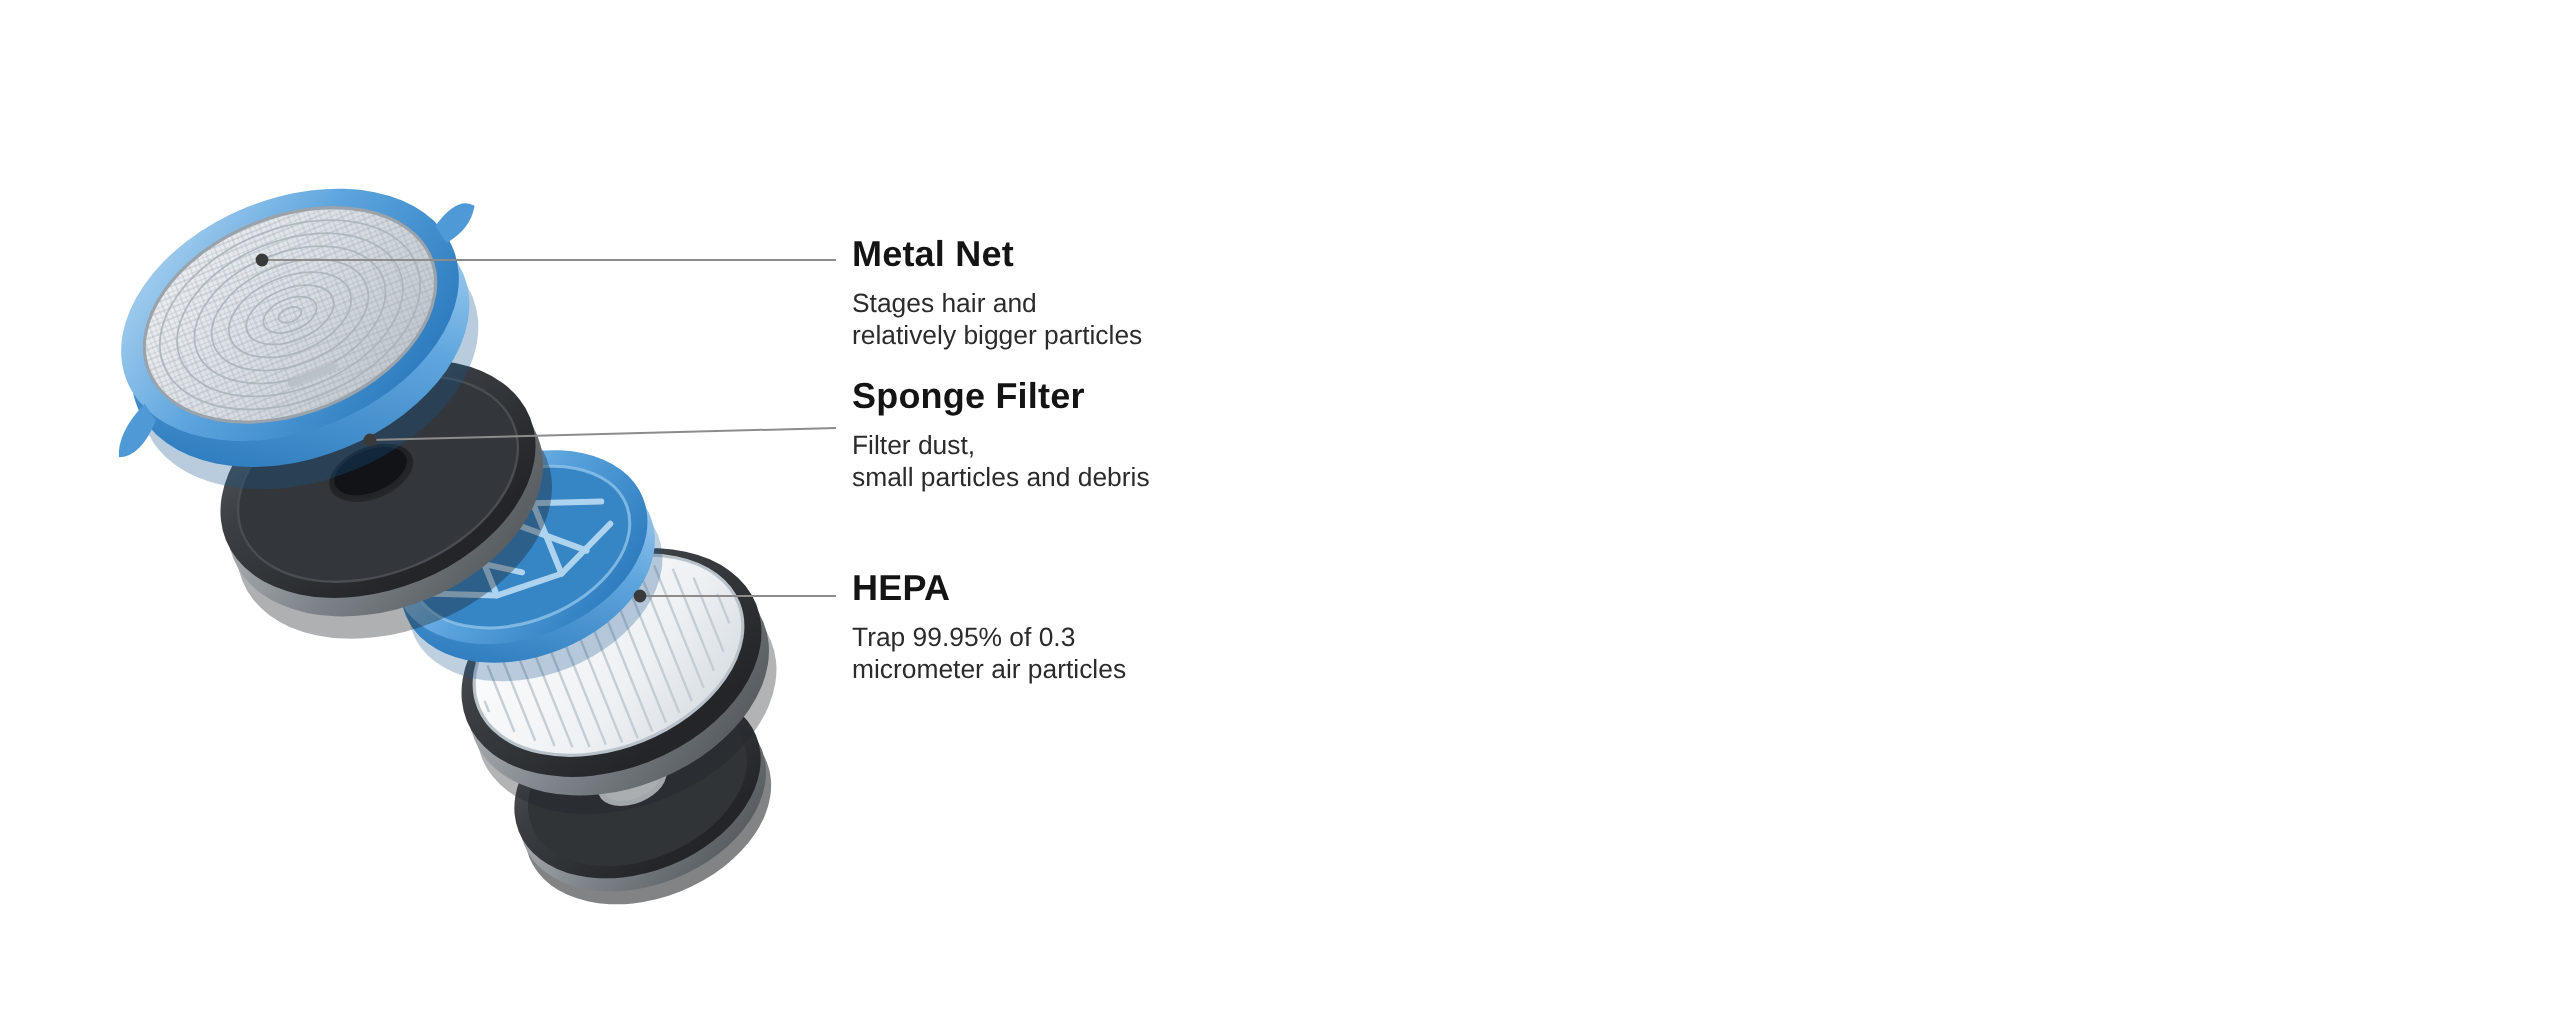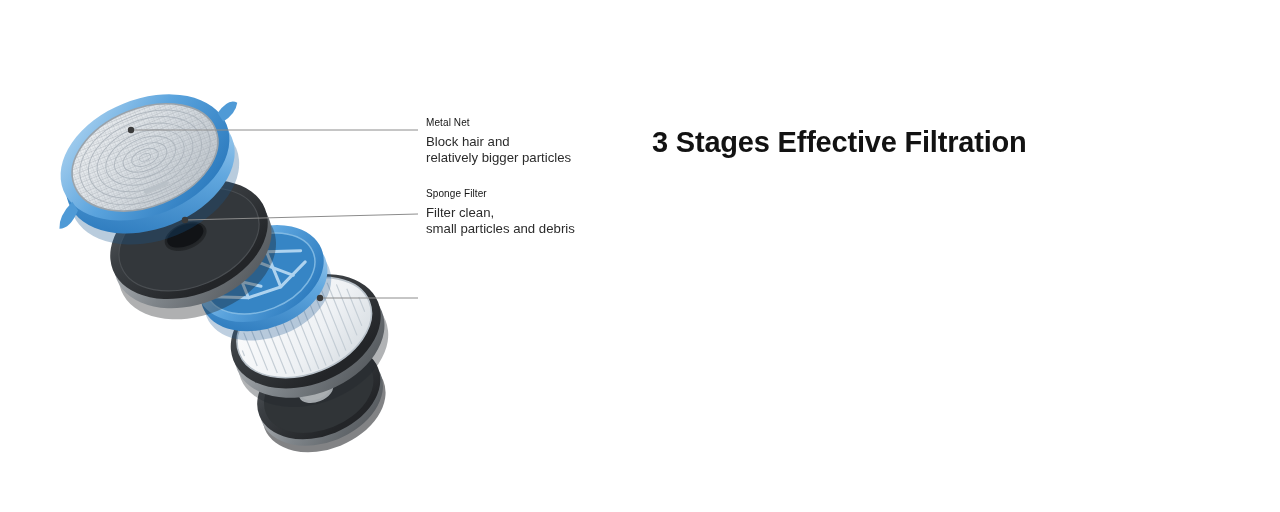--- a/index.html
+++ b/index.html
@@ -36,22 +36,22 @@
     left: 0;
     top: 0;
     width: 640px;
     height: 512px;
   }
   .callout {
     position: absolute;
     width: 215px;
   }
   .callout .c-title {
-    font-size: 10px;
-    font-weight: normal;
+    font-size: 18px;
+    font-weight: bold;
     color: #141414;
     margin: 0 0 6px 0;
     letter-spacing: 0.1px;
   }
   .callout .c-desc {
     font-size: 13.2px;
     line-height: 1.22;
     color: #2b2b2b;
     margin: 0;
     white-space: pre-line;
@@ -241,30 +241,34 @@
         <line x1="320" y1="298" x2="418" y2="298"></line>
         <circle cx="320" cy="298" r="3.2" fill="#3a3a3a" stroke="none"></circle>
       </g>
     </svg>
   </div>
 
   <div class="callouts">
 
     <div class="callout" id="callout-metal-net">
       <p class="c-title">Metal Net</p>
-      <p class="c-desc">Block hair and
+      <p class="c-desc">Stages hair and
 relatively bigger particles</p>
     </div>
 
     <div class="callout" id="callout-sponge">
       <p class="c-title">Sponge Filter</p>
-      <p class="c-desc">Filter clean,
+      <p class="c-desc">Filter dust,
 small particles and debris</p>
     </div>
 
+    <div class="callout" id="callout-hepa">
+      <p class="c-title">HEPA</p>
+      <p class="c-desc">Trap 99.95% of 0.3
+micrometer air particles</p>
+    </div>
 
   </div>
 
   <div class="right-panel">
-    <h1 class="headline">3 Stages Effective Filtration</h1>
   </div>
 
 </div>
 
 </body></html>

